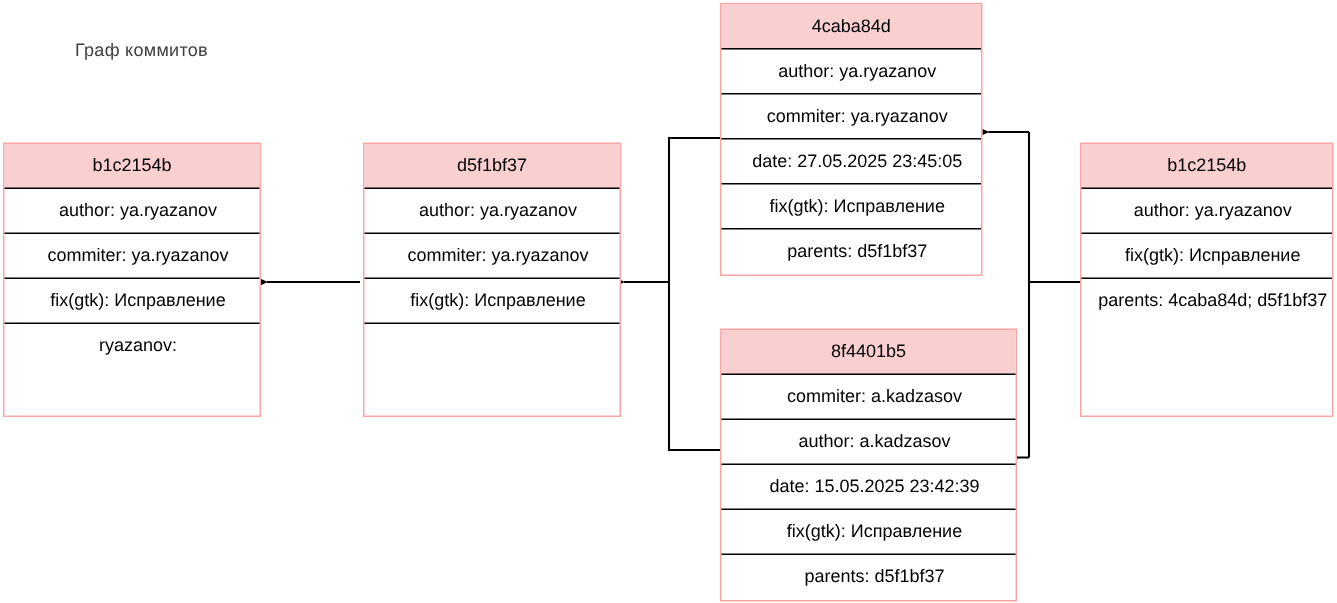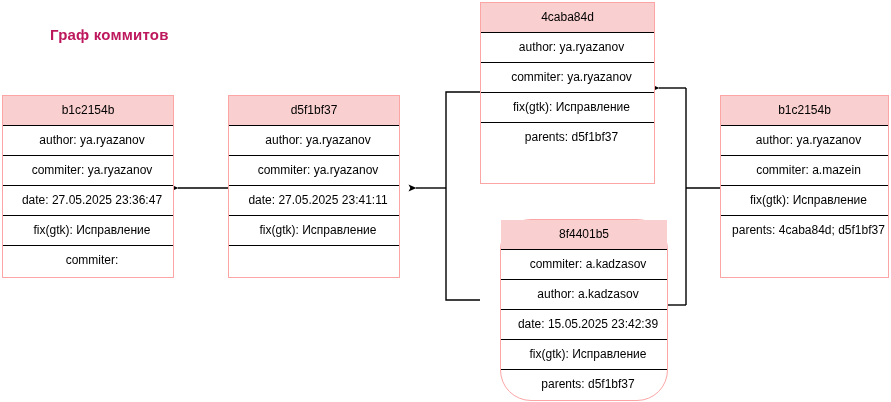--- a/index.html
+++ b/index.html
@@ -23,23 +23,23 @@
     left: 0;
     top: 0;
     width: 891px;
     height: 402px;
     pointer-events: none;
   }
   .diagram-title {
     position: absolute;
     left: 50px;
     top: 26px;
-    font-size: 15px;
-    font-weight: bold;
-    color: #be185d;
+    font-size: 12px;
+    font-weight: normal;
+    color: #404040;
     white-space: nowrap;
     letter-spacing: 0.2px;
   }
   .commit-node {
     position: absolute;
     box-sizing: border-box;
     background: #ffffff;
     border: 1px solid #fca5a5;
     display: flex;
     flex-direction: column;
@@ -66,23 +66,23 @@
     color: #000000;
     overflow: hidden;
     white-space: nowrap;
     text-align: center;
   }
   .commit-row.last {
     border-bottom: none;
   }
   
   #node-b1c2154b-root { left: 2px;   top: 95px;  width: 172px; height: 183px; }
-  #node-d5f1bf37      { left: 228px; top: 95px;  width: 172px; height: 183px; }
+  #node-d5f1bf37      { left: 242px; top: 95px;  width: 172px; height: 183px; }
   #node-4caba84d      { left: 480px; top: 2px;   width: 175px; height: 182px; }
-  #node-8f4401b5      { left: 500px; top: 219px; width: 168px; height: 182px; border-radius: 31px; }
+  #node-8f4401b5      { left: 480px; top: 219px; width: 198px; height: 182px; }
   #node-b1c2154b-merge{ left: 720px; top: 95px;  width: 169px; height: 183px; }
 </style>
 </head>
 <body>
 
 <div id="canvas">
 
   <div class="diagram-title">Граф коммитов</div>
 
   <svg id="edge-layer" viewBox="0 0 891 402" width="891" height="402" xmlns="http://www.w3.org/2000/svg">
@@ -106,51 +106,49 @@
       <path d="M 686,88 L 686,305" stroke="#000000" stroke-width="1.4" fill="none"></path>
       <path d="M 686,88 L 659,88" stroke="#000000" stroke-width="1.4" fill="none" marker-end="url(#arrowLeft)"></path>
       <path d="M 686,305 L 659,305" stroke="#000000" stroke-width="1.4" fill="none" marker-end="url(#arrowLeft)"></path>
     </g>
   </svg>
 
   <div class="commit-node" id="node-b1c2154b-root">
     <div class="commit-header">b1c2154b</div>
     <div class="commit-row">author: ya.ryazanov</div>
     <div class="commit-row">commiter: ya.ryazanov</div>
-    <div class="commit-row">date: 27.05.2025 23:36:47</div>
     <div class="commit-row">fix(gtk): Исправление</div>
-    <div class="commit-row last">commiter:</div>
+    <div class="commit-row last">ryazanov:</div>
   </div>
 
   <div class="commit-node" id="node-d5f1bf37">
     <div class="commit-header">d5f1bf37</div>
     <div class="commit-row">author: ya.ryazanov</div>
     <div class="commit-row">commiter: ya.ryazanov</div>
-    <div class="commit-row">date: 27.05.2025 23:41:11</div>
     <div class="commit-row">fix(gtk): Исправление</div>
   </div>
 
   <div class="commit-node" id="node-4caba84d">
     <div class="commit-header">4caba84d</div>
     <div class="commit-row">author: ya.ryazanov</div>
     <div class="commit-row">commiter: ya.ryazanov</div>
+    <div class="commit-row">date: 27.05.2025 23:45:05</div>
     <div class="commit-row">fix(gtk): Исправление</div>
     <div class="commit-row last">parents: d5f1bf37</div>
   </div>
 
   <div class="commit-node" id="node-8f4401b5">
     <div class="commit-header">8f4401b5</div>
     <div class="commit-row">commiter: a.kadzasov</div>
     <div class="commit-row">author: a.kadzasov</div>
     <div class="commit-row">date: 15.05.2025 23:42:39</div>
     <div class="commit-row">fix(gtk): Исправление</div>
     <div class="commit-row last">parents: d5f1bf37</div>
   </div>
 
   <div class="commit-node" id="node-b1c2154b-merge">
     <div class="commit-header">b1c2154b</div>
     <div class="commit-row">author: ya.ryazanov</div>
-    <div class="commit-row">commiter: a.mazein</div>
     <div class="commit-row">fix(gtk): Исправление</div>
     <div class="commit-row last">parents: 4caba84d; d5f1bf37</div>
   </div>
 
 </div>
 
 </body></html>

